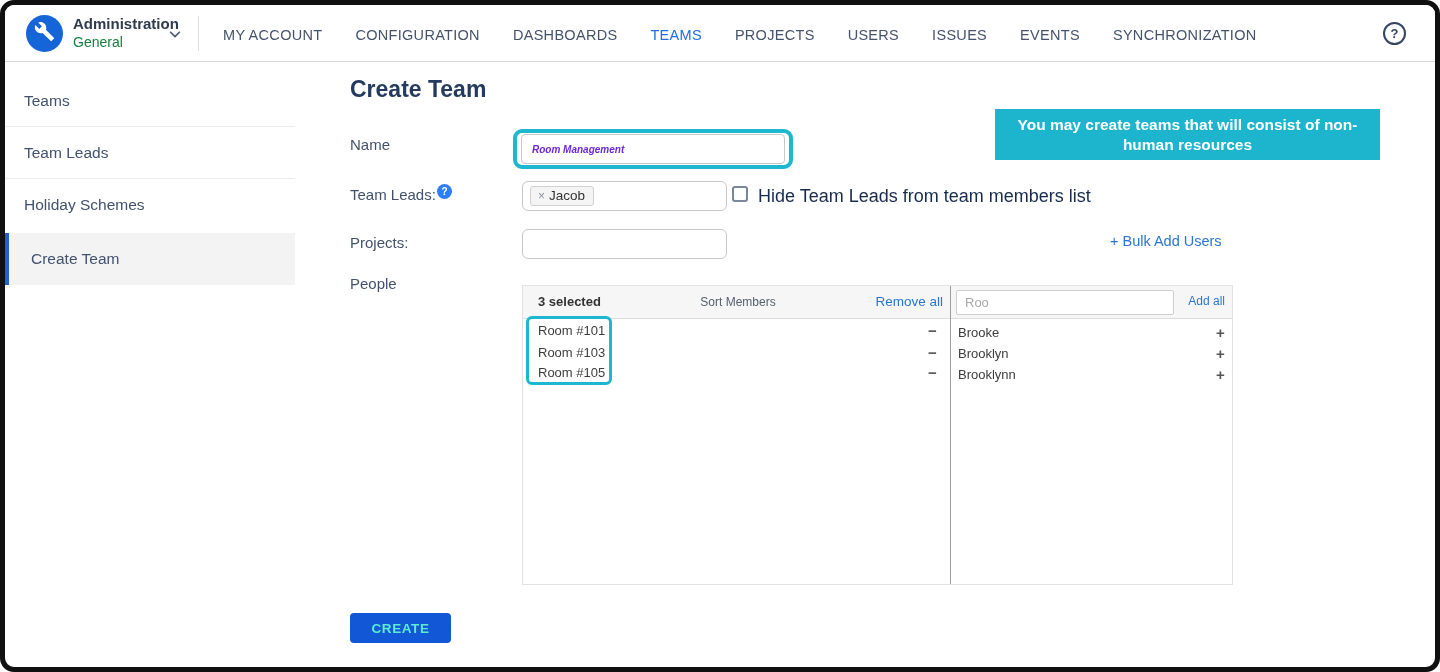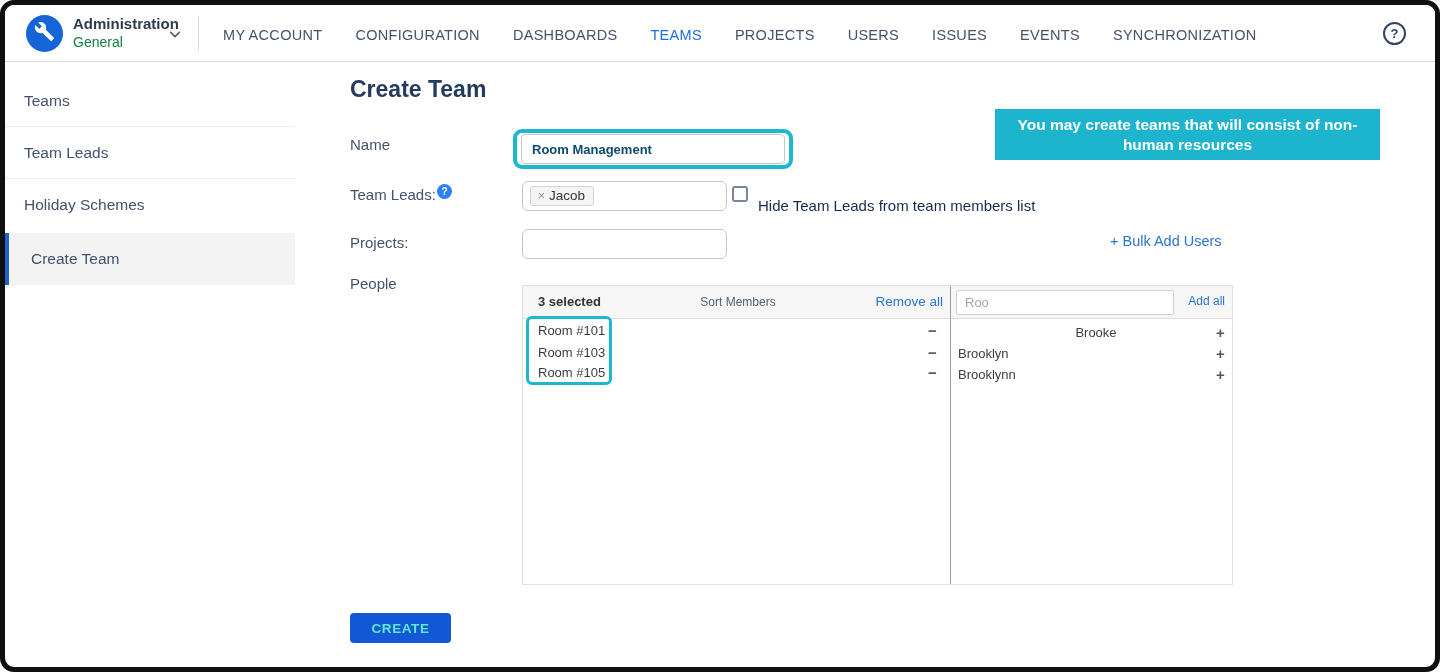--- a/index.html
+++ b/index.html
@@ -34,36 +34,36 @@
   .side-item.active { background:#f3f3f3; border-left:4px solid #1f61cf; padding-left:22px; color:#42526e; margin-top:2px; }
 
   
   .page-title { position:absolute; left:345px; top:71px; font-size:23px; font-weight:700; color:#243a5e; }
 
   .field-label { position:absolute; font-size:15px; color:#42526e; }
   .name-highlight { position:absolute; left:508px; top:124px; width:280px; height:40px;
                     border:4px solid #1db8d0; border-radius:9px; background:#fff;
                     display:flex; align-items:center; justify-content:center; }
   .name-input { width:264px; height:30px; border:1px solid #c7c7c7; border-radius:4px;
-                padding:0 10px; font-size:13px; font-weight:700; color:#0c4a6e;
-                font-family:"Liberation Sans", sans-serif; outline:none; }
+                padding:0 10px; font-size:10px; font-weight:700; color:#6d28d9;
+                font-family:"Liberation Sans", sans-serif; outline:none;font-style:italic; }
 
   .q-icon { position:absolute; left:432px; top:179px; width:15px; height:15px; border-radius:50%;
             background:#2d7ff9; color:#fff; font-size:10px; font-weight:700;
             display:flex; align-items:center; justify-content:center; }
 
   .leads-box { position:absolute; left:517px; top:176px; width:205px; height:30px;
                border:1px solid #c9c9c9; border-radius:6px; display:flex; align-items:center; padding-left:7px; }
   .chip { background:#f4f4f4; border:1px solid #d2d2d2; border-radius:3px; padding:1px 8px 2px 7px;
           font-size:13.5px; color:#333; display:inline-flex; align-items:center; gap:4px; }
   .chip .x { color:#8993a4; font-size:12px; cursor:pointer; }
 
   .checkbox { position:absolute; left:727px; top:181px; width:16px; height:16px;
               border:2px solid #7a869a; border-radius:3px; background:#fff; cursor:pointer; }
-  .checkbox-label { position:absolute; left:753px; top:192px; font-size:15px; color:#172b4d; }
+  .checkbox-label { position:absolute; left:753px; top:181px; font-size:18px; color:#172b4d; }
 
   .projects-input { position:absolute; left:517px; top:224px; width:205px; height:30px;
                     border:1px solid #c9c9c9; border-radius:6px; padding:0 10px; font-size:14px;
                     color:#172b4d; font-family:"Liberation Sans", sans-serif; outline:none; }
   .bulk-link { position:absolute; left:1105px; top:228px; font-size:14.5px; color:#2a75d1; cursor:pointer; }
 
   .callout { position:absolute; left:990px; top:104px; width:385px; height:51px; background:#1db4cd;
              border-radius:0; color:#fff; font-size:15.5px; font-weight:700; text-align:center;
              display:flex; align-items:center; justify-content:center; padding:4px 16px; line-height:1.25; }
 
@@ -188,21 +188,21 @@
       <div class="member-row" style="top:56px;">
         <span>Room #103</span>
         <span class="minus">−</span>
       </div>
       <div class="member-row" style="top:76px;">
         <span>Room #105</span>
         <span class="minus">−</span>
       </div>
       <div class="member-box"></div>
 
-      <div class="sugg-row" style="top:36px;justify-content:center;">
+      <div class="sugg-row" style="top:36px;">
         <span>Brooke</span>
         <span class="plus">+</span>
       </div>
       <div class="sugg-row" style="top:57px;">
         <span>Brooklyn</span>
         <span class="plus">+</span>
       </div>
       <div class="sugg-row" style="top:78px;">
         <span>Brooklynn</span>
         <span class="plus">+</span>

